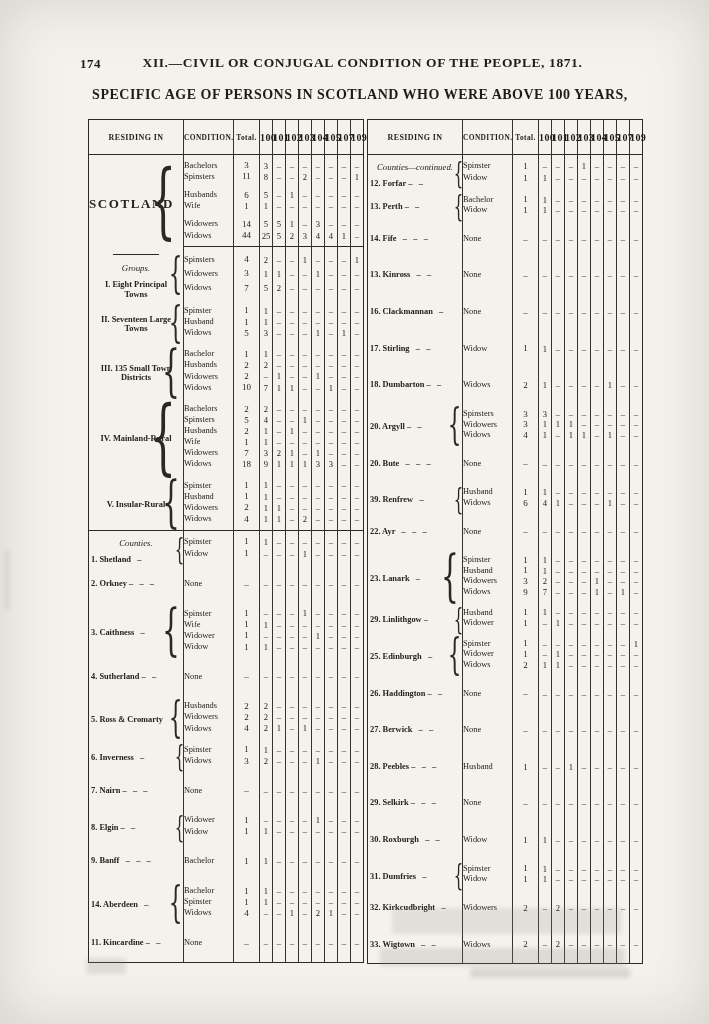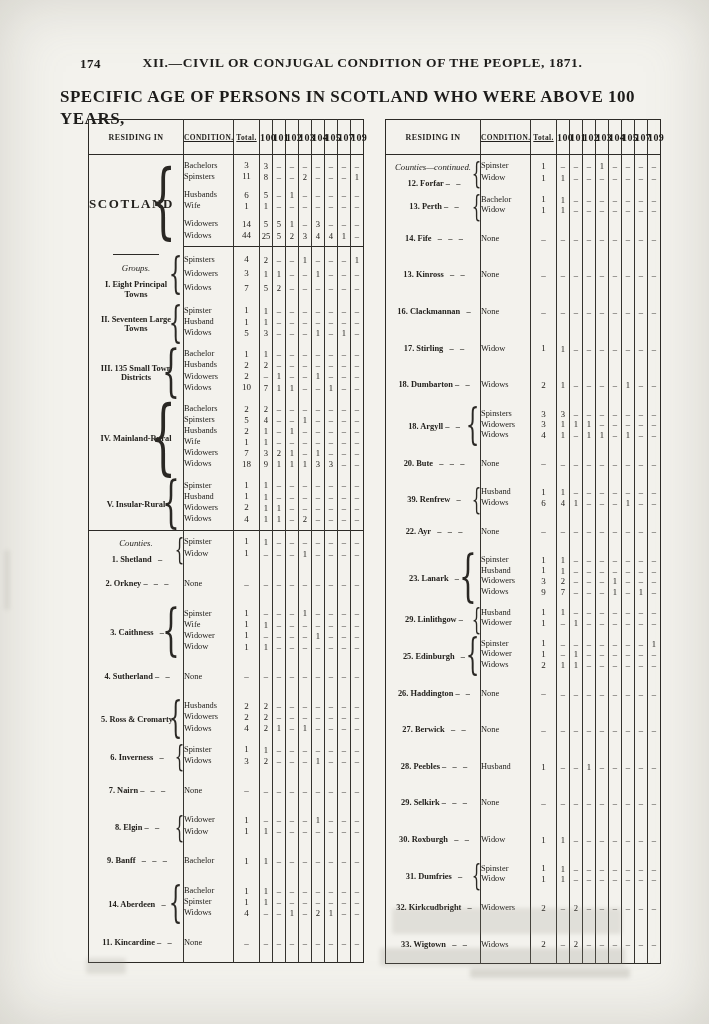--- a/index.html
+++ b/index.html
@@ -2,49 +2,49 @@
 <html><head>
 <meta charset="utf-8">
 <style>
   html,body{margin:0;padding:0;}
   body{background:#d9d8d3;font-family:"Liberation Serif","DejaVu Serif",serif;}
   #page{position:relative;width:709px;height:1024px;margin:0 auto;background:#f3f2ed;
         box-shadow:inset 0 0 60px rgba(120,115,100,.25), 0 0 6px rgba(0,0,0,.4);overflow:hidden;color:#1d1c1a;}
   
   .pageno{position:absolute;left:80px;top:56px;font-size:13px;font-weight:bold;letter-spacing:.5px;}
   .running-head{position:absolute;left:88px;top:55px;width:549px;text-align:center;font-size:13.5px;font-weight:bold;letter-spacing:.6px;}
-  .title{position:absolute;left:60px;top:86px;width:600px;text-align:left;font-size:17px;font-weight:bold;letter-spacing:.5px;line-height:1.3;}
+  .title{position:absolute;left:60px;top:86px;width:600px;text-align:center;font-size:14px;font-weight:bold;letter-spacing:.5px;line-height:1.3;}
   
-  #tablewrap{position:absolute;left:88px;top:119px;width:551px;display:flex;gap:21px;}
+  #tablewrap{position:absolute;left:88px;top:119px;width:551px;display:flex;gap:3px;}
   table.half{border-collapse:collapse;table-layout:fixed;width:274px;height:833px;border:1.6px solid #2c2a26;}
   table.half th, table.half td{padding:0;margin:0;}
   thead th{height:34px;font-size:7.6px;font-weight:bold;letter-spacing:.4px;border-bottom:1.2px solid #2c2a26;color:#211f1c;}
   th.h-resid{font-size:8px;}
   th.h-cond, th.h-tot{font-size:7.4px;}
   th.h-age{font-size:10px;}
   td{font-size:9px;line-height:1.18;color:#24221e;}
   td.resid{position:relative;vertical-align:middle;padding:0 2px 0 6px;}
   td.cond{border-left:1px solid #35332e;border-right:1px solid #35332e;padding-left:5px;font-size:8.4px;vertical-align:middle;}
   td.tot{border-right:1px solid #35332e;text-align:center;font-size:9px;}
   td.age{border-right:1px solid #35332e;text-align:center;font-size:8.6px;}
   td.age:last-child{border-right:none;}
-  th.h-cond,th.h-tot{border-left:1px solid #35332e;text-decoration:underline;}
+  th.h-cond,th.h-tot{border-left:1px solid #35332e;}
   th.h-tot{border-right:1px solid #35332e;}
   th.h-age{border-right:1px solid #35332e;}
   th.h-age:last-child{border-right:none;}
   tbody.rule-above > tr:first-child > td{border-top:1px solid #2c2a26;}
   tbody.cols-rule-above > tr:first-child > td:not(.resid){border-top:1px solid #2c2a26;}
   tr.sec-first > td{padding-top:5px;}
   tr.sec-last > td{padding-bottom:5px;}
   tr.single > td{padding-top:13px;padding-bottom:13px;}
   tr.gap-above > td{padding-top:7px;}
   .resid-label{font-weight:bold;font-size:8.4px;white-space:pre-wrap;}
   .resid-label.big{font-size:13px;letter-spacing:1.6px;text-align:left;}
   .resid-label.group{text-align:center;padding:0 8px;}
-  .resid-label.county{text-align:center;padding-left:2px;}
+  .resid-label.county{text-align:left;padding-left:2px;}
   .sec-heading{font-style:italic;font-size:8.8px;text-align:center;margin:2px 0 7px 0;}
   .resid-divider{width:46px;height:1.2px;background:#2c2a26;margin:2px auto 8px auto;}
   .brace{position:absolute;right:-6px;top:50%;transform:translateY(-50%) scaleX(.5);display:inline-block;
          font-weight:normal;line-height:.9;color:#2a2824;font-family:"DejaVu Serif",serif;}
   
   .smudge{position:absolute;background:#8f8c82;filter:blur(2px);border-radius:2px;}
   .s1{left:392px;top:908px;width:230px;height:26px;opacity:.18;}
   .s2{left:380px;top:948px;width:245px;height:18px;opacity:.22;}
   .s3{left:470px;top:968px;width:160px;height:10px;opacity:.25;}
   .s4{left:86px;top:958px;width:40px;height:16px;opacity:.20;}
@@ -926,21 +926,21 @@
             <td class="age">–</td>
             <td class="age">–</td>
             <td class="age">1</td>
             <td class="age">–</td>
             <td class="age">–</td>
           </tr>
         </tbody>
         <tbody class="section">
           <tr class="sec-first">
             <td class="resid" rowspan="3">
-              <div class="resid-label county">18. Argyll –   –</div>
+              <div class="resid-label county">20. Argyll –   –</div>
               <span class="brace" style="font-size: 43px;">{</span>
             </td>
             <td class="cond">Spinsters</td>
             <td class="tot">3</td>
             <td class="age">3</td>
             <td class="age">–</td>
             <td class="age">–</td>
             <td class="age">–</td>
             <td class="age">–</td>
             <td class="age">–</td>

